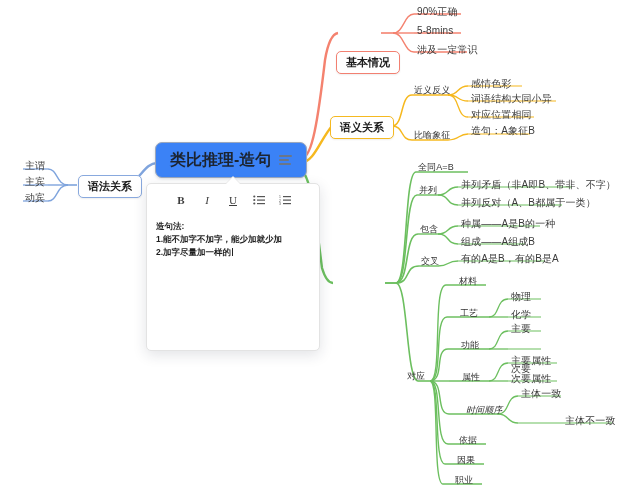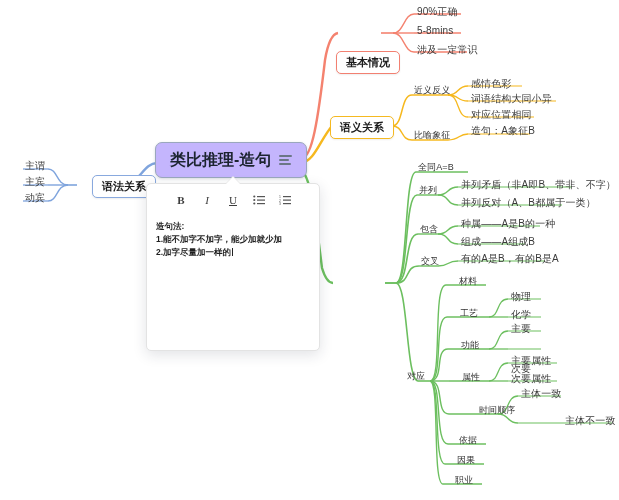--- a/index.html
+++ b/index.html
@@ -12,21 +12,21 @@
   }
   #canvas{position:absolute;left:0;top:0;width:619px;height:500px;}
   svg.wires{position:absolute;left:0;top:0;width:619px;height:500px;pointer-events:none;}
 
   
   .node{position:absolute;white-space:nowrap;line-height:1;}
 
   .root{
     border:1px solid #9aa7bd;
     border-radius:7px;
-    background:#c4b5fd;
+    background:#3b82f6;
     box-shadow:0 1px 3px rgba(40,55,80,.18);
     padding:9px 14px;
     font-size:16px;font-weight:bold;color:#1c2430;
     display:flex;align-items:center;gap:8px;
   }
   .root .hamburger{display:inline-block;width:13px;}
   .root .hamburger i{display:block;height:1.6px;background:#6b7687;margin:2.6px 0;border-radius:1px;}
   .root .hamburger i:nth-child(2){width:72%;}
   .root .hamburger i:nth-child(3){width:86%;}
 
@@ -212,21 +212,21 @@
   <div class="node branch c-orange" style="left:330px;top:116px;">
     <span>语义关系</span>
   </div>
   <div class="node leaf l2" style="left:413px;top:86px;">近义反义</div>
   <div class="node leaf l2" style="left:413px;top:131px;">比喻象征</div>
   <div class="node leaf" style="left:470px;top:79px;">感情色彩</div>
   <div class="node leaf" style="left:470px;top:94px;">词语结构大同小异</div>
   <div class="node leaf" style="left:470px;top:110px;">对应位置相同</div>
   <div class="node leaf" style="left:470px;top:126px;">造句：A象征B</div>
 
-  <div class="node branch c-blue" style="left:92px;top:175px;">
+  <div class="node branch c-blue" style="left:78px;top:175px;">
     <span>语法关系</span>
   </div>
   <div class="node leaf" style="left:24px;top:161px;">主谓</div>
   <div class="node leaf" style="left:24px;top:177px;">主宾</div>
   <div class="node leaf" style="left:24px;top:193px;">动宾</div>
 
 
   <div class="node leaf l2" style="left:417px;top:163px;">全同A=B</div>
 
   <div class="node leaf l2" style="left:418px;top:186px;">并列</div>
@@ -249,21 +249,21 @@
   <div class="node leaf" style="left:510px;top:310px;">化学</div>
 
   <div class="node leaf l2" style="left:460px;top:341px;">功能</div>
   <div class="node leaf" style="left:510px;top:324px;">主要</div>
   <div class="node leaf" style="left:510px;top:342px;margin-top:22px;">次要</div>
 
   <div class="node leaf l2" style="left:461px;top:373px;">属性</div>
   <div class="node leaf" style="left:510px;top:356px;">主要属性</div>
   <div class="node leaf" style="left:510px;top:374px;">次要属性</div>
 
-  <div class="node leaf l2" style="left:478px;top:406px;">时间顺序</div>
+  <div class="node leaf l2" style="left:465px;top:406px;font-style:italic;">时间顺序</div>
   <div class="node leaf" style="left:520px;top:389px;">主体一致</div>
   <div class="node leaf" style="left:520px;top:416px;margin-left:44px;">主体不一致（带被）</div>
 
   <div class="node leaf l2" style="left:458px;top:436px;">依据</div>
   <div class="node leaf l2" style="left:456px;top:456px;">因果</div>
   <div class="node leaf l2" style="left:454px;top:476px;">职业</div>
 
   <div class="note-card">
     <span class="caret"></span>
     <div class="note-toolbar">

